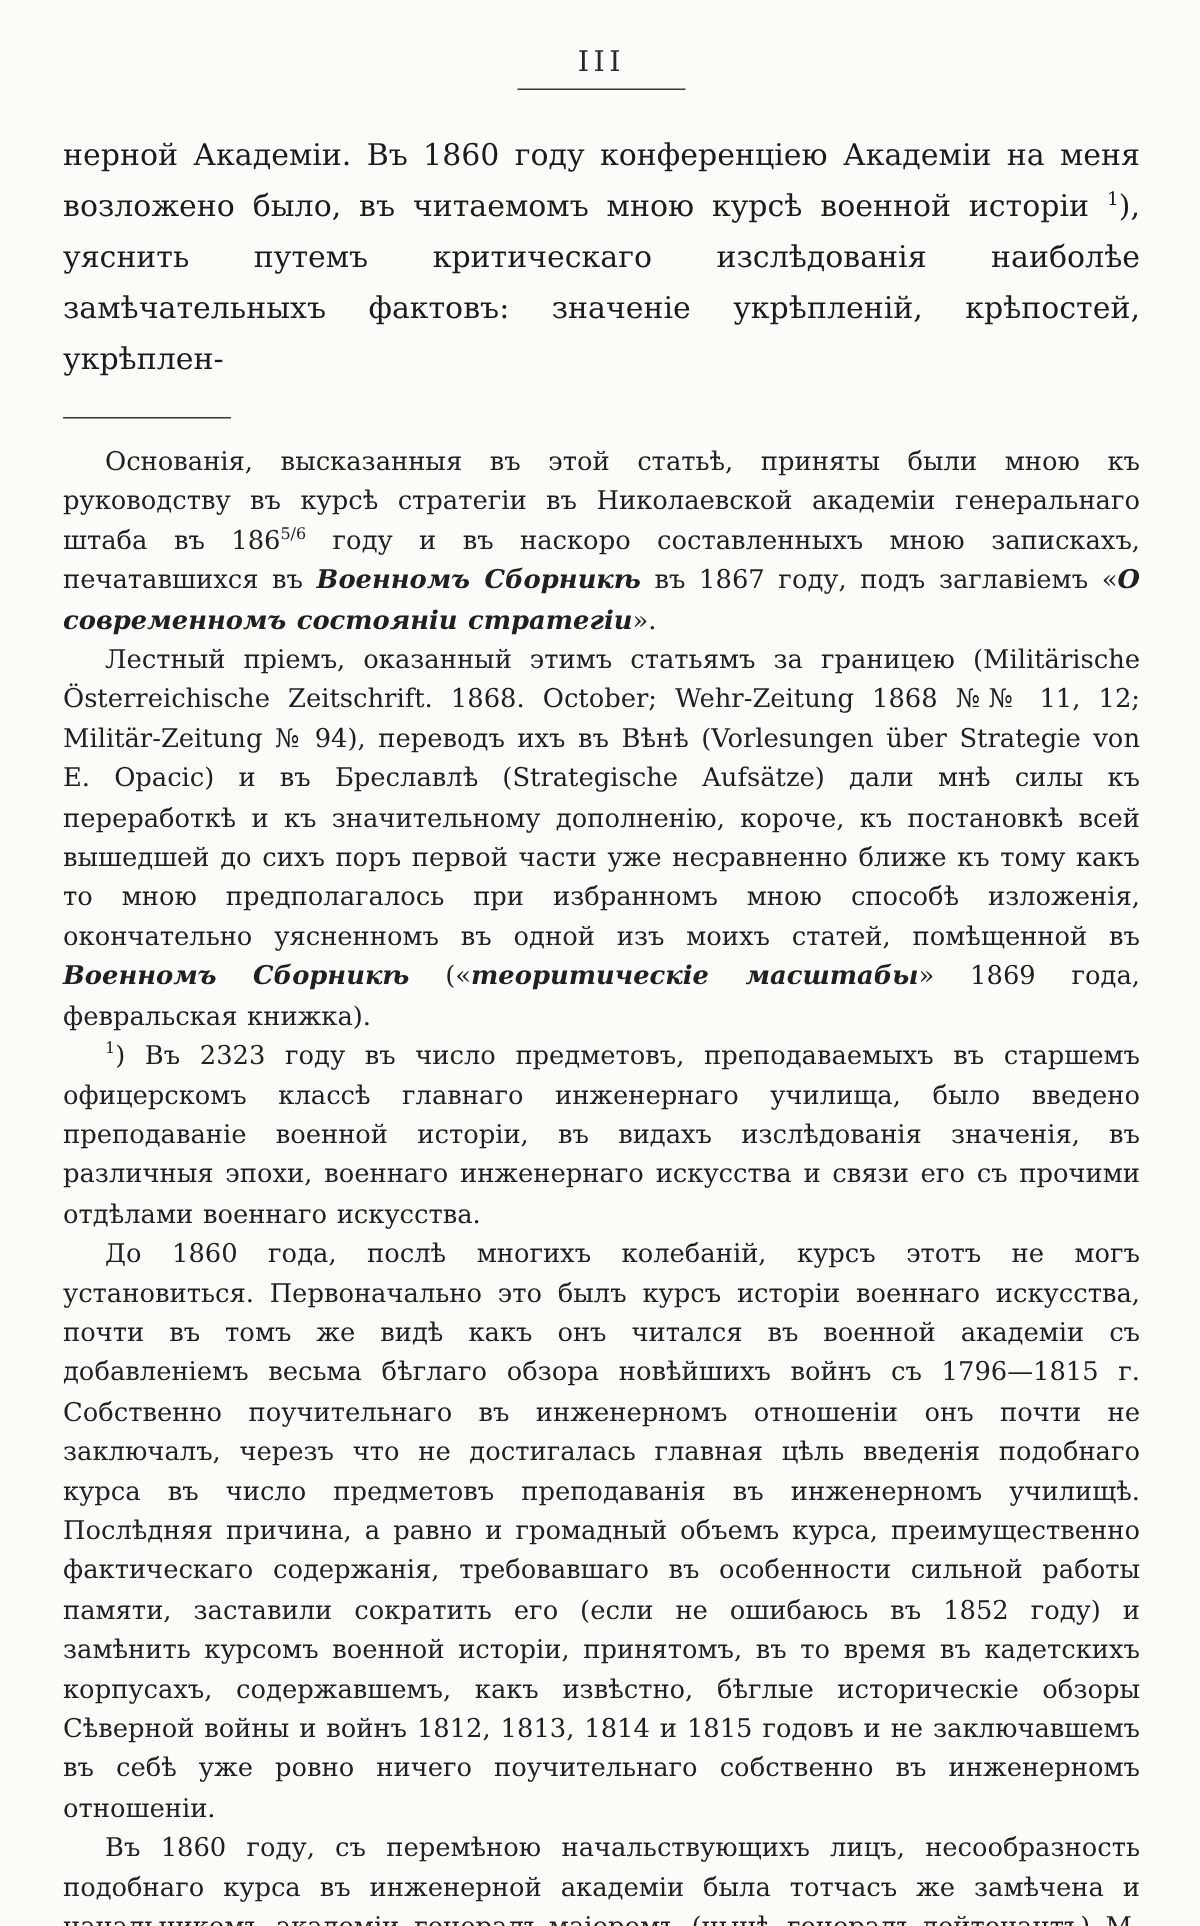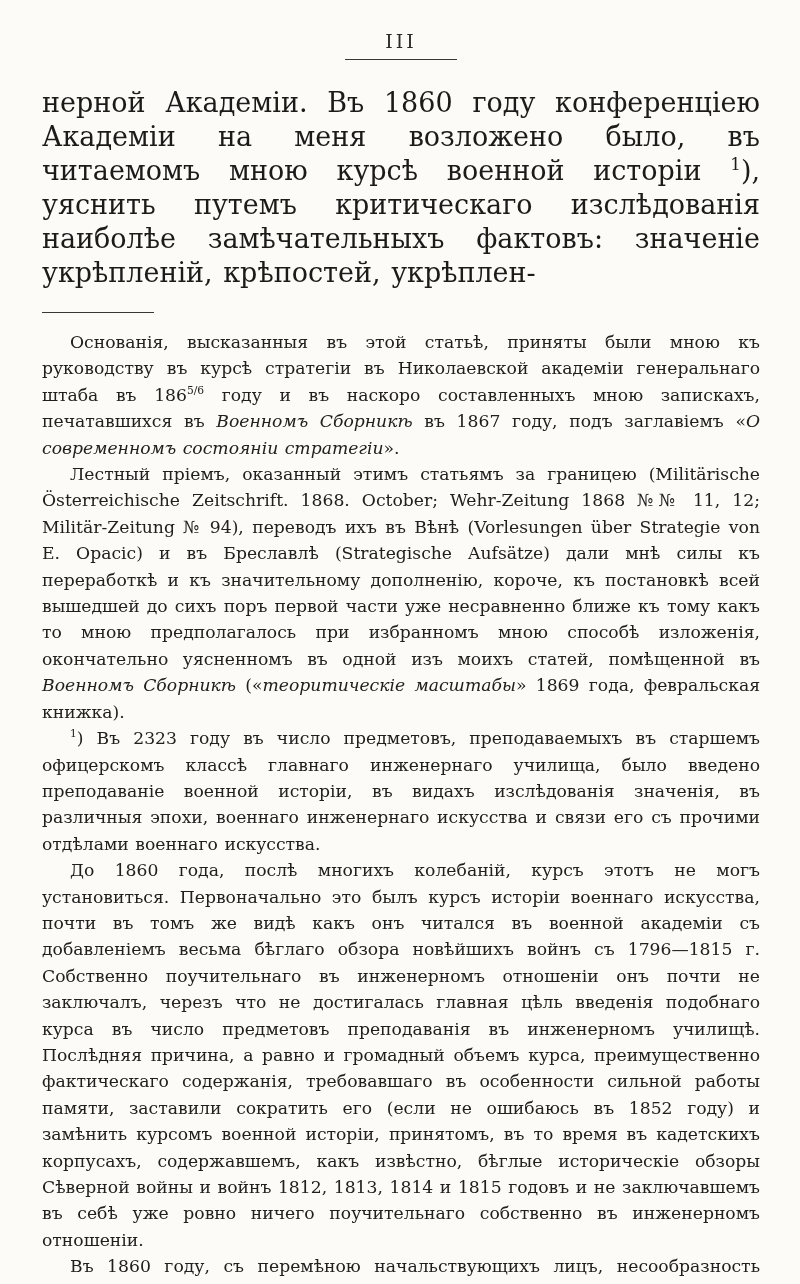--- a/index.html
+++ b/index.html
@@ -28,21 +28,21 @@
     color: #2a2927;
   }
   .page-number-rule {
     width: 112px;
     border-top: 1.4px solid #3a3835;
     margin: 7px auto 0 auto;
     height: 0;
   }
   .main-text {
     margin-top: 26px;
-    font-size: 27px;
+    font-size: 20px;
     line-height: 34px;
     text-align: justify;
     word-spacing: 2px;
     color: #1c1b19;
   }
   .main-text .para {
     margin: 0;
   }
   .footnote-rule {
     width: 112px;
@@ -63,20 +63,21 @@
   .para.indent {
     text-indent: 28px;
   }
   .para sup {
     font-size: 0.62em;
     line-height: 0;
     vertical-align: super;
   }
   .para span.it {
     font-style: italic;
+    font-weight: bold;
   }
 </style>
 </head>
 <body>
 
 <div class="page">
 
   <header class="page-header">
     <div class="page-number">III</div>
     <div class="page-number-rule"></div>

